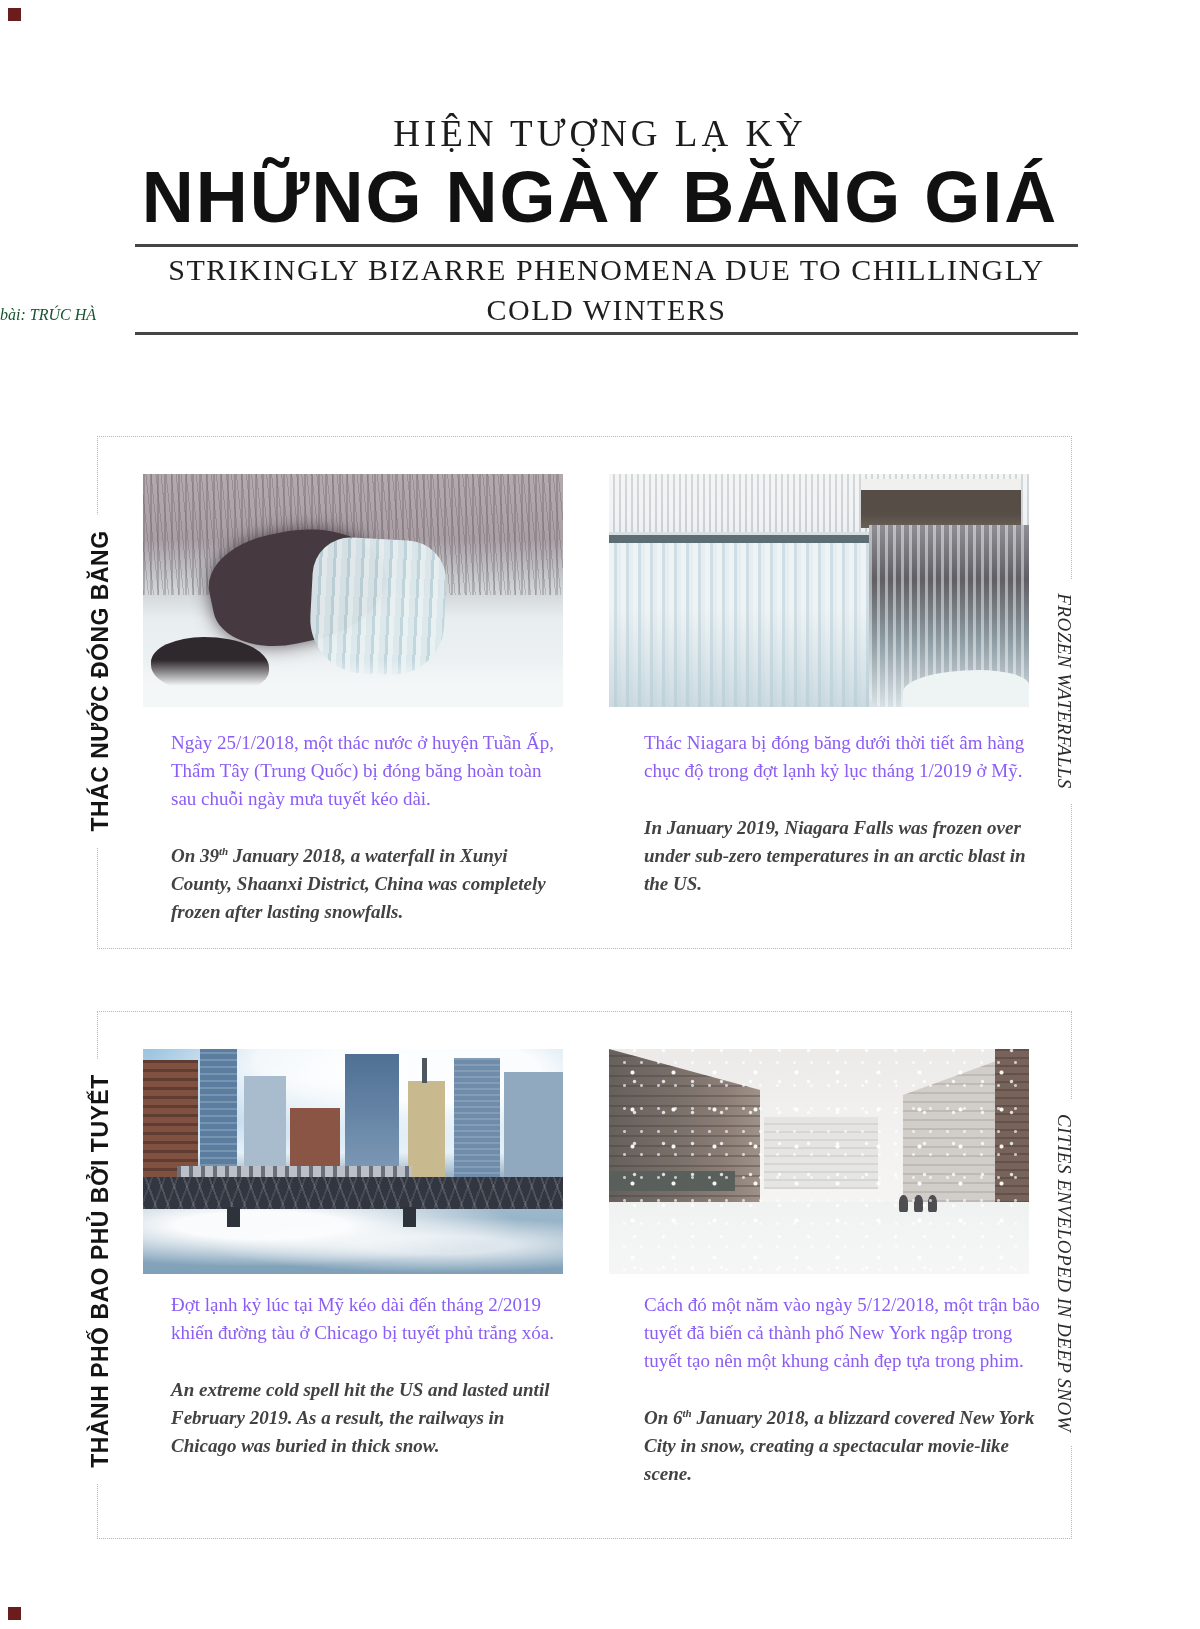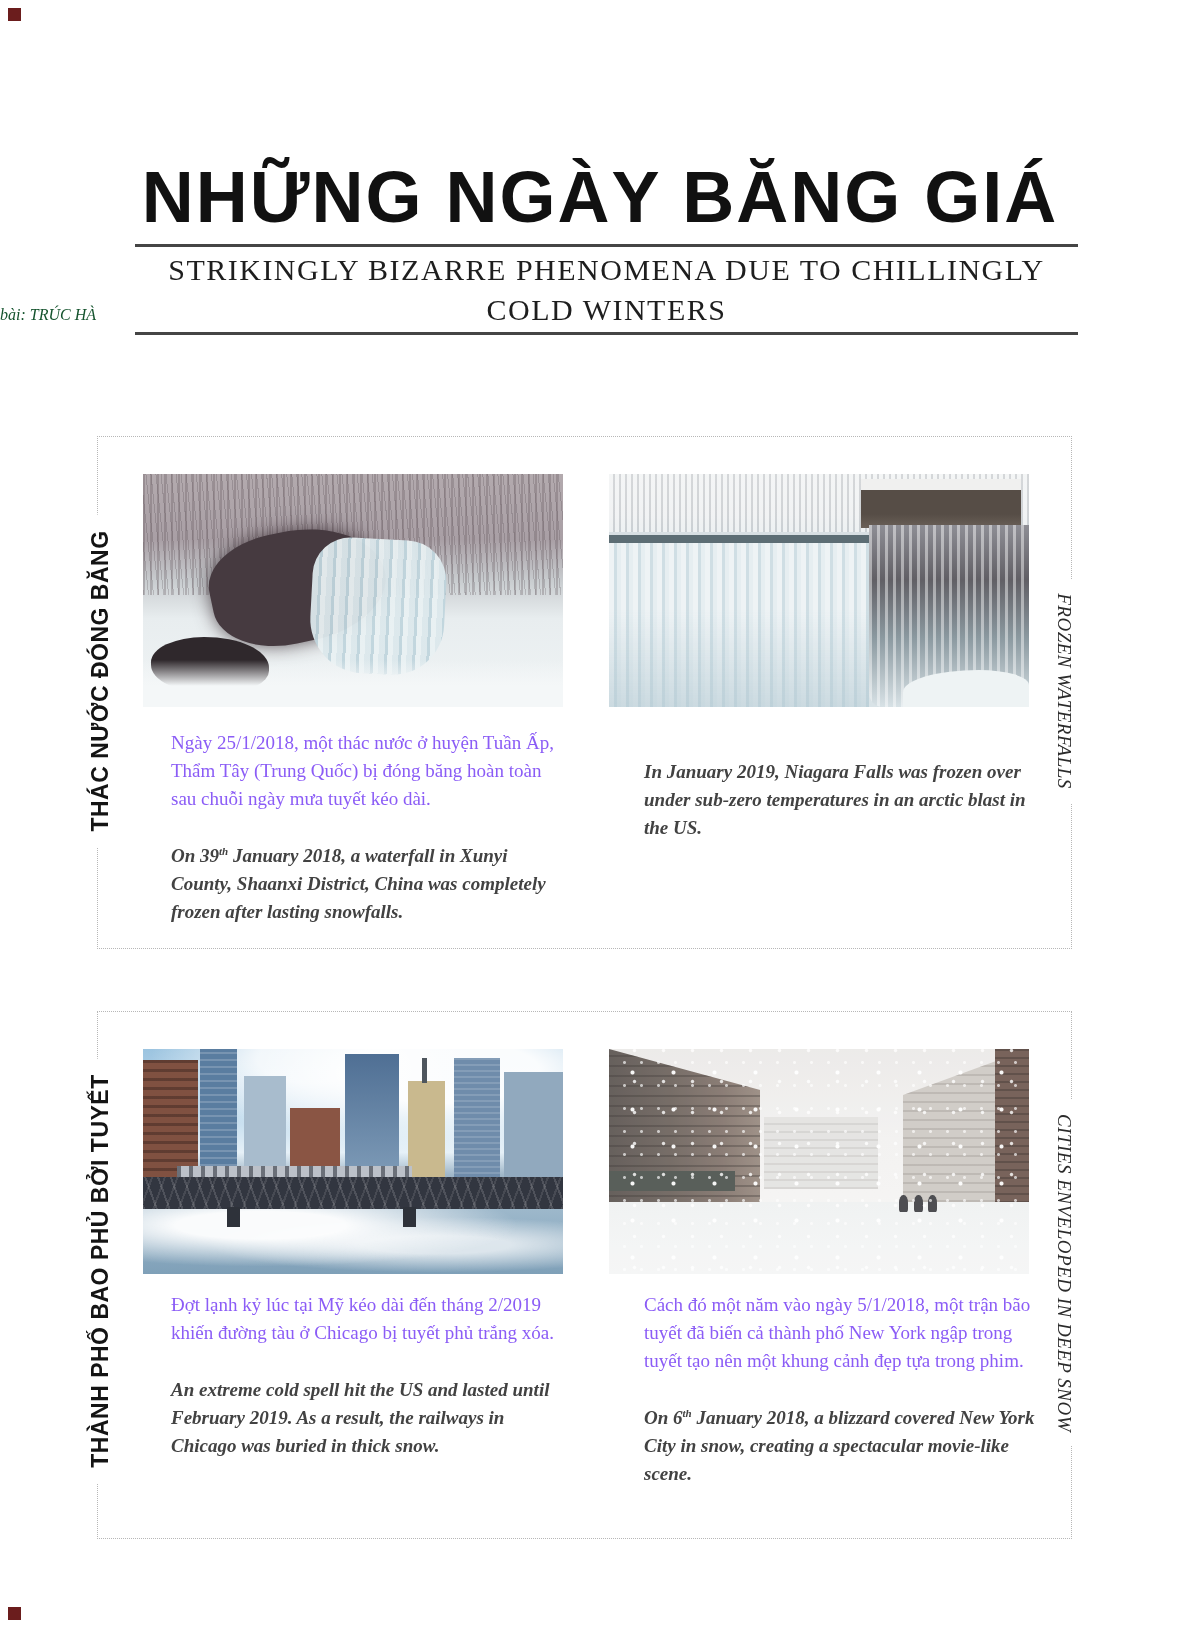--- a/index.html
+++ b/index.html
@@ -133,20 +133,21 @@
   .p4 .veil{left:0;top:0;width:100%;height:100%;background:rgba(255,255,255,.16);z-index:5;}
 </style>
 </head>
 <body>
 
 <div id="page">
 
   <div class="corner-mark top"></div>
   <div class="corner-mark bottom"></div>
 
+  <div class="kicker">HIỆN TƯỢNG LẠ KỲ</div>
   <div class="main-title">NHỮNG NGÀY BĂNG GIÁ</div>
   <div class="subtitle-band">STRIKINGLY BIZARRE PHENOMENA DUE TO CHILLINGLY COLD WINTERS</div>
   <div class="byline">bài: TRÚC HÀ</div>
 
   <div class="section-box" id="section1">
     <div class="v-label-left" style="left:2px;top:244px;">THÁC NƯỚC ĐÓNG BĂNG</div>
     <div class="v-label-right" style="left:966px;top:254px;">FROZEN WATERFALLS</div>
 
     <div class="photo left p1">
       <div class="trees"></div>
@@ -164,20 +165,21 @@
       <div class="cliff"></div>
       <div class="mound"></div>
     </div>
 
     <div class="caption left">
       <p class="vi">Ngày 25/1/2018, một thác nước ở huyện Tuần Ấp, Thẩm Tây (Trung Quốc) bị đóng băng hoàn toàn sau chuỗi ngày mưa tuyết kéo dài.</p>
       <p class="en"><span>On 39</span><sup>th</sup><span> January 2018, a waterfall in Xunyi County, Shaanxi District, China was completely frozen after lasting snowfalls.</span></p>
     </div>
 
     <div class="caption right">
+      <p class="vi">Thác Niagara bị đóng băng dưới thời tiết âm hàng chục độ trong đợt lạnh kỷ lục tháng 1/2019 ở Mỹ.</p>
       <p class="en"><span>In January 2019, Niagara Falls was frozen over under sub-zero temperatures in an arctic blast in the US.</span><sup></sup><span></span></p>
     </div>
   </div>
 
   <div class="section-box" id="section2">
     <div class="v-label-left" style="left:2px;top:259px;">THÀNH PHỐ BAO PHỦ BỞI TUYẾT</div>
     <div class="v-label-right" style="left:966px;top:261px;">CITIES ENVELOPED IN DEEP SNOW</div>
 
     <div class="photo left p3">
       <div class="cloud"></div>
@@ -210,18 +212,18 @@
       <div class="snowfall"></div>
       <div class="veil"></div>
     </div>
 
     <div class="caption left">
       <p class="vi">Đợt lạnh kỷ lúc tại Mỹ kéo dài đến tháng 2/2019 khiến đường tàu ở Chicago bị tuyết phủ trắng xóa.</p>
       <p class="en"><span>An extreme cold spell hit the US and lasted until February 2019. As a result, the railways in Chicago was buried in thick snow.</span><sup></sup><span></span></p>
     </div>
 
     <div class="caption right">
-      <p class="vi">Cách đó một năm vào ngày 5/1/2018, một trận bão tuyết đã biến cả thành phố New York ngập trong tuyết tạo nên một khung cảnh đẹp tựa trong phim.</p>
+      <p class="vi">Cách đó một năm vào ngày 5/12/2018, một trận bão tuyết đã biến cả thành phố New York ngập trong tuyết tạo nên một khung cảnh đẹp tựa trong phim.</p>
       <p class="en"><span>On 6</span><sup>th</sup><span> January 2018, a blizzard covered New York City in snow, creating a spectacular movie-like scene.</span></p>
     </div>
   </div>
 
 </div>
 
 </body></html>

